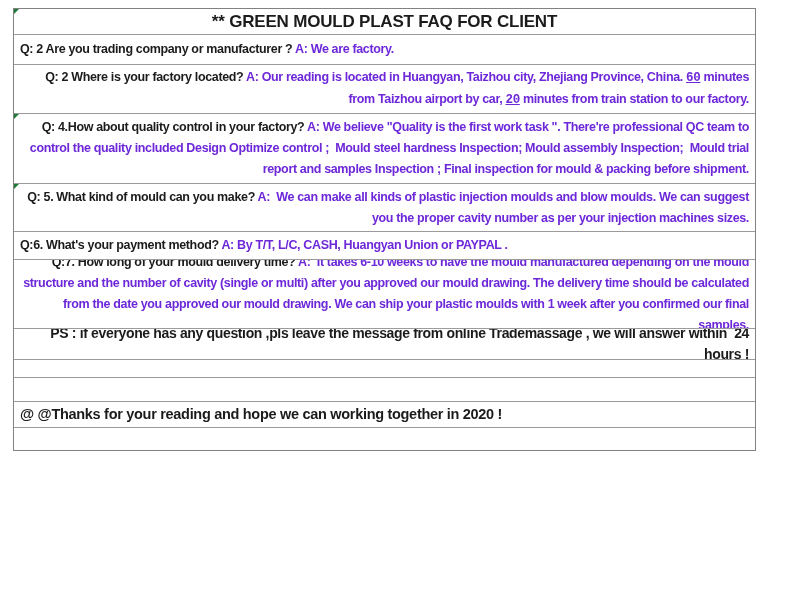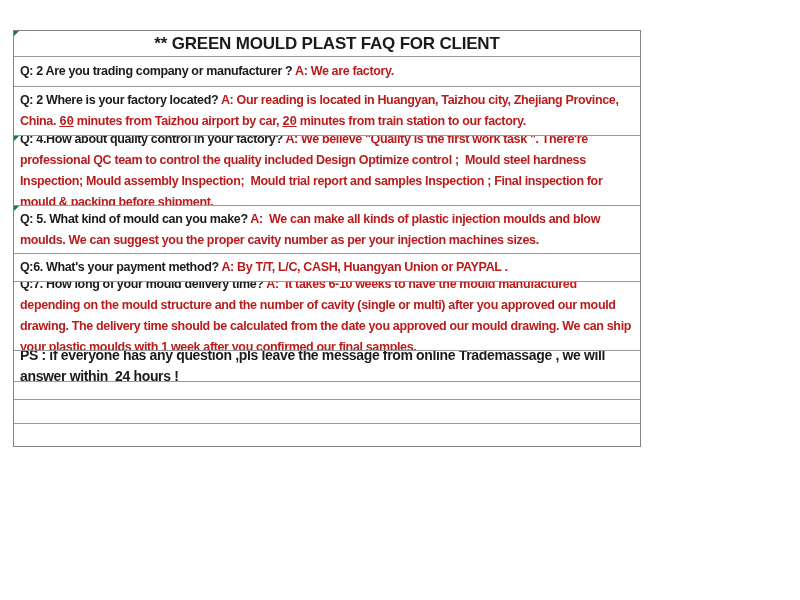--- a/index.html
+++ b/index.html
@@ -2,35 +2,35 @@
 <html><head>
 <meta charset="utf-8">
 <style>
   html,body{margin:0;padding:0;}
   body{
     width:800px;height:600px;background:#ffffff;
     font-family:"Liberation Sans", sans-serif;
     overflow:hidden;position:relative;
   }
   .tbl{
-    position:absolute;left:13px;top:30px;width:628px;
-    box-sizing:border-box;border:1px solid #828282;background:#fff;
+    position:absolute;left:13px;top:8px;width:743px;
+    box-sizing:border-box;border:1px solid #828282;background:#fff;text-align:right;
   }
   .row{
     position:relative;box-sizing:border-box;
     border-bottom:1px solid #9b9b9b;
     display:flex;align-items:center;
     padding:0 6px;overflow:hidden;background:#fff;
   }
   .row:last-child{border-bottom:none;}
   .txt{
     margin:0;font-weight:700;font-size:12.5px;line-height:21px;
     letter-spacing:-0.35px;color:#1b1b1b;white-space:pre-wrap;
   }
-  .a, .a span{color:#b91c1c;}
+  .a, .a span{color:#6d28d9;}
   .a span.u{text-decoration:underline;font-family:Liberation Mono, monospace;}
   .title-row{justify-content:center;}
   .title-txt{font-size:17px;letter-spacing:-0.2px;line-height:22px;}
   .ps-txt{font-size:14px;letter-spacing:-0.35px;}
   .close-txt{font-size:14.5px;letter-spacing:-0.3px;}
   .tri{
     position:absolute;top:0;left:0;width:0;height:0;
     border-top:5px solid #1e7a38;border-right:5px solid transparent;
   }
 </style>
@@ -73,16 +73,19 @@
 
 
   <div class="row" style="height:31px">
     <p class="txt ps-txt">PS : if everyone has any question ,pls leave the message from online Trademassage , we will answer within  24 hours !</p>
   </div>
 
   <div class="row" style="height:18px"></div>
 
   <div class="row" style="height:24px"></div>
 
+  <div class="row" style="height:26px">
+    <p class="txt close-txt">@ @Thanks for your reading and hope we can working together in 2020 !</p>
+  </div>
 
   <div class="row" style="height:22px"></div>
 
 </div>
 
 </body></html>

